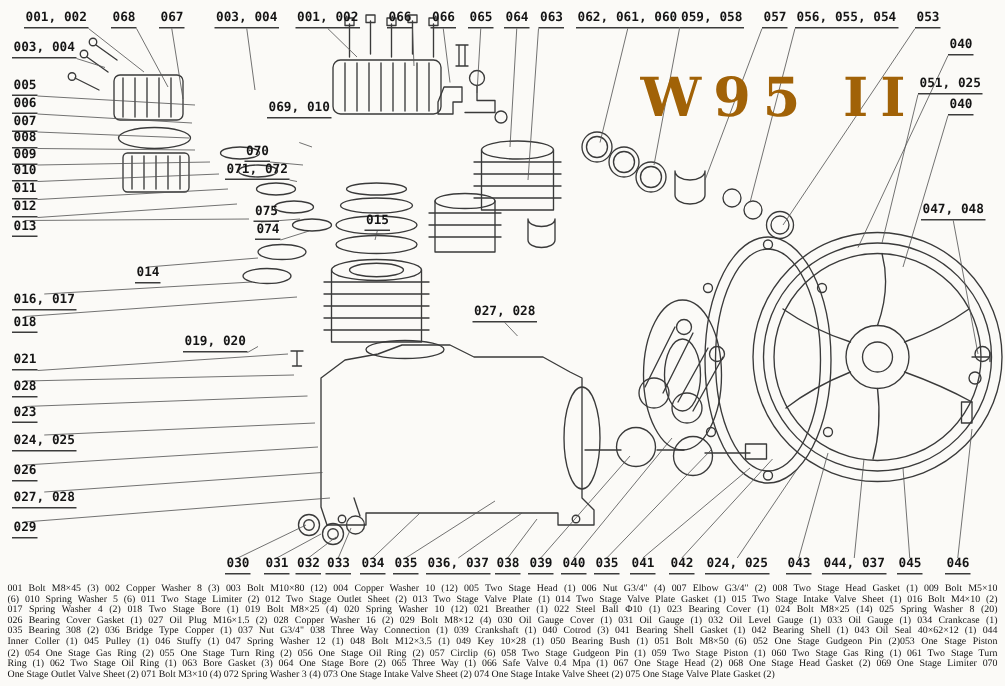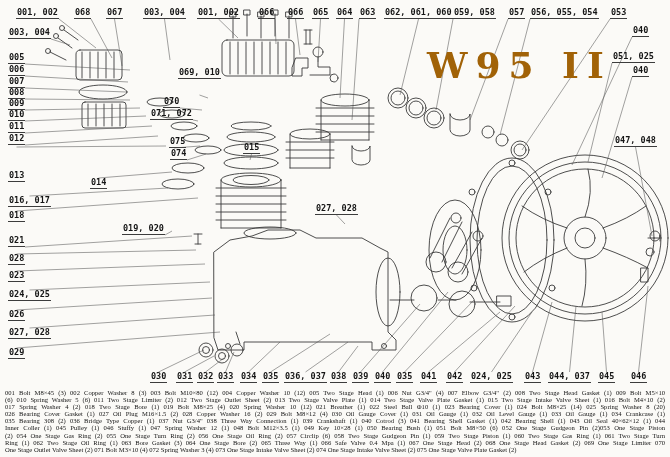--- a/index.html
+++ b/index.html
@@ -264,21 +264,21 @@
     <div class="callout" style="left: 614px; top: 136px;">047, 048</div>
     <div class="callout" style="left: 8px; top: 28px;">003, 004</div>
     <div class="callout" style="left: 8px; top: 53px;">005</div>
     <div class="callout" style="left: 8px; top: 65px;">006</div>
     <div class="callout" style="left: 8px; top: 77px;">007</div>
     <div class="callout" style="left: 8px; top: 88px;">008</div>
     <div class="callout" style="left: 8px; top: 99px;">009</div>
     <div class="callout" style="left: 8px; top: 110px;">010</div>
     <div class="callout" style="left: 8px; top: 122px;">011</div>
     <div class="callout" style="left: 8px; top: 134px;">012</div>
-    <div class="callout" style="left: 8px; top: 147px; margin-top: 24px;">013</div>
+    <div class="callout" style="left: 8px; top: 147px;">013</div>
     <div class="callout" style="left: 8px; top: 196px;">016, 017</div>
     <div class="callout" style="left: 8px; top: 211px;">018</div>
     <div class="callout" style="left: 8px; top: 236px;">021</div>
     <div class="callout" style="left: 8px; top: 254px;">028</div>
     <div class="callout" style="left: 8px; top: 271px;">023</div>
     <div class="callout" style="left: 8px; top: 290px;">024, 025</div>
     <div class="callout" style="left: 8px; top: 310px;">026</div>
     <div class="callout" style="left: 8px; top: 328px;">027, 028</div>
     <div class="callout" style="left: 8px; top: 348px;">029</div>
     <div class="callout" style="left: 90px; top: 178px;">014</div>

